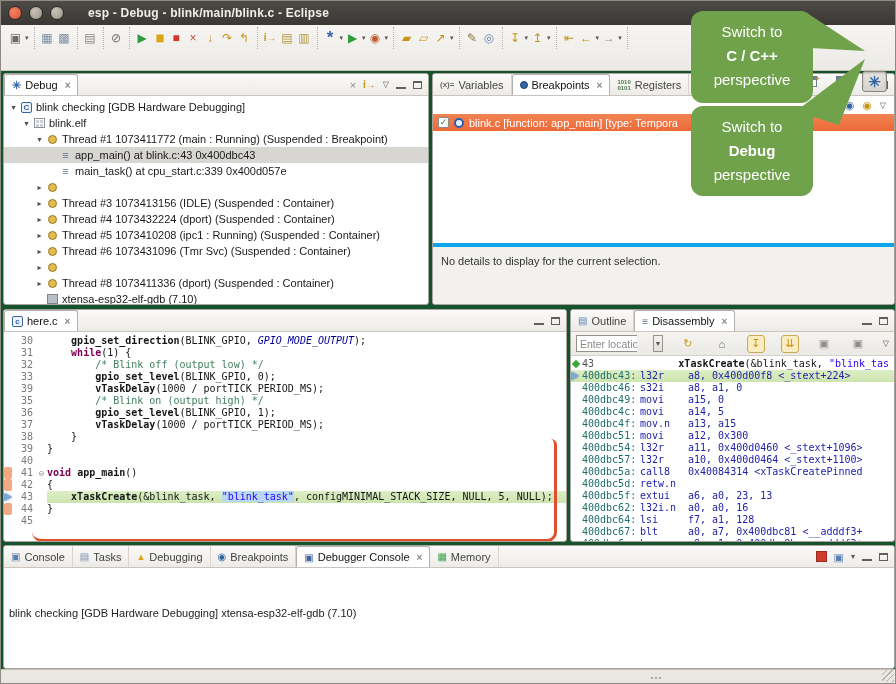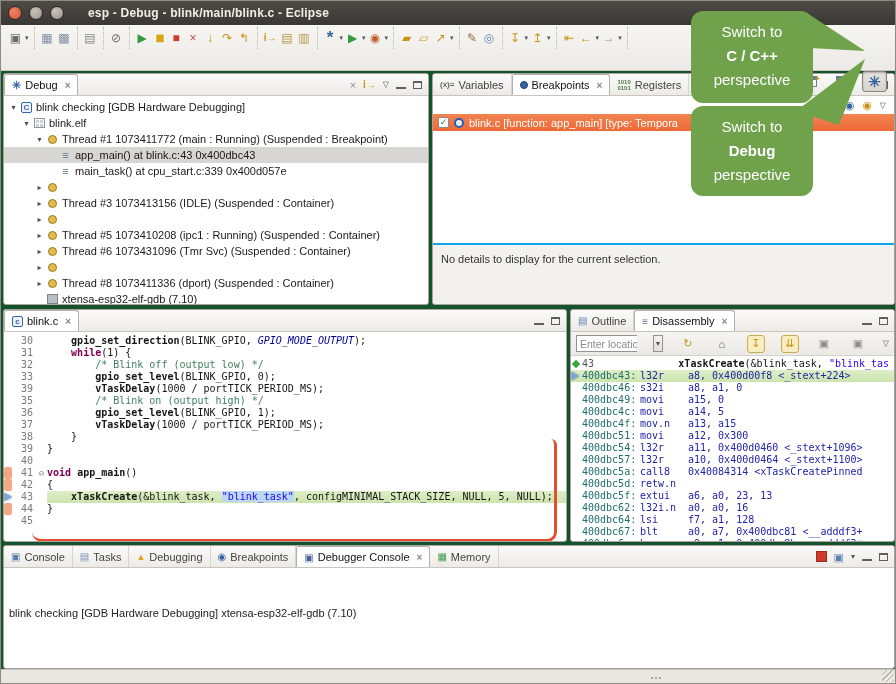--- a/index.html
+++ b/index.html
@@ -62,21 +62,21 @@
   .ic-gdb{width:11px;height:10px;background:#b9bfc6;border:1px solid #7d848c}
 
   
   .bptoolrow{height:18px;display:flex;align-items:center;justify-content:flex-end;gap:8px;padding-right:8px;
     background:#fff}
   .bprow{height:17px;background:linear-gradient(#f28352,#ec6a37);display:flex;align-items:center;color:#fff;
     font-size:11px;gap:5px;padding-left:5px;white-space:nowrap;overflow:hidden}
   .cbx{width:11px;height:11px;background:#fff;border:1px solid #8a8a8a;border-radius:2px;flex:none;
     display:flex;align-items:center;justify-content:center;font-size:9px;color:#2a7a2a;line-height:9px}
   .bpico{width:10px;height:10px;border-radius:50%;border:2px solid #2a5db0;background:#eaf1fb;flex:none}
-  .bpdetails{position:absolute;left:0;right:0;bottom:0;height:61px;background:#f2f1ee;border-top:2px solid #0ea5e9;
+  .bpdetails{position:absolute;left:0;right:0;bottom:0;height:61px;background:#f2f1ee;border-top:4px solid #0ea5e9;
     font-size:11px;color:#333;padding:8px 8px}
 
   
   .edbody{position:absolute;top:22px;left:0;right:0;bottom:0;overflow:hidden;
     font-family:"DejaVu Sans Mono",monospace;font-size:10px;line-height:12px;padding-top:3px}
   .crow{display:flex;height:12px;white-space:pre;align-items:center}
   .cmark{width:8px;height:12px;flex:none;position:relative}
   .cmark.bar{background:#f2a983;border-radius:2px}
   .iparr{position:absolute;left:0;top:2px;width:0;height:0;border-left:8px solid #7da7d4;
     border-top:4px solid transparent;border-bottom:4px solid transparent;filter:drop-shadow(0 0 1px #3c64a0)}
@@ -291,20 +291,21 @@
             <span class="ic-thread"></span>
           </span>
           <span>Thread #3 1073413156 (IDLE) (Suspended : Container)</span>
         </div>
         <div class="trow">
           <span style="width: 26px; flex: 0 0 auto;"></span>
           <span class="texp">▸</span>
           <span class="tico">
             <span class="ic-thread"></span>
           </span>
+          <span>Thread #4 1073432224 (dport) (Suspended : Container)</span>
         </div>
         <div class="trow">
           <span style="width: 26px; flex: 0 0 auto;"></span>
           <span class="texp">▸</span>
           <span class="tico">
             <span class="ic-thread"></span>
           </span>
           <span>Thread #5 1073410208 (ipc1 : Running) (Suspended : Container)</span>
         </div>
         <div class="trow">
@@ -376,21 +377,21 @@
     </div>
     <div class="bpdetails">
       <span>No details to display for the current selection.</span>
     </div>
   </div>
 
   <div class="panel" style="left:2px;top:308px;width:564px;height:233px">
     <div class="tabbar">
       <div class="tab active">
         <span class="ic-c">c</span>
-        <span>blink.c</span>
+        <span>here.c</span>
         <span class="tclose">×</span>
       </div>
       <div class="pctrl">
         <span class="mini"></span>
         <span class="maxi"></span>
       </div>
     </div>
     <div class="edbody" id="code-area">
         <div class="crow"><span class="cmark"></span><span class="cnum">30</span><span class="cfold"></span><span class="ctext"><span class="pl">    </span><span class="fn">gpio_set_direction</span><span class="pl">(BLINK_GPIO, </span><span class="mac">GPIO_MODE_OUTPUT</span><span class="pl">);</span></span></div>
         <div class="crow"><span class="cmark"></span><span class="cnum">31</span><span class="cfold"></span><span class="ctext"><span class="pl">    </span><span class="kw">while</span><span class="pl">(1) {</span></span></div>

